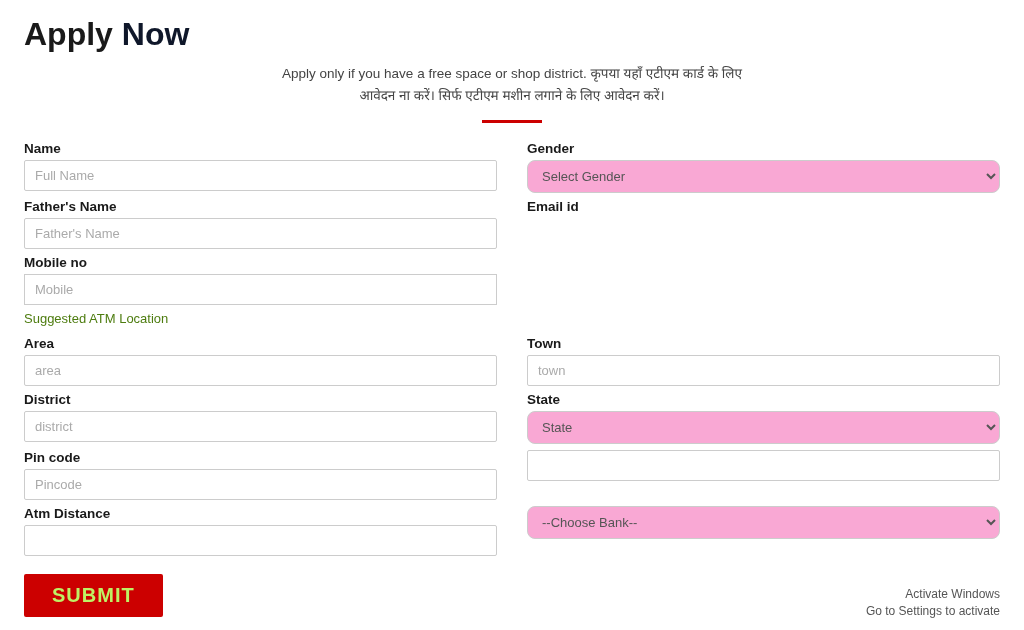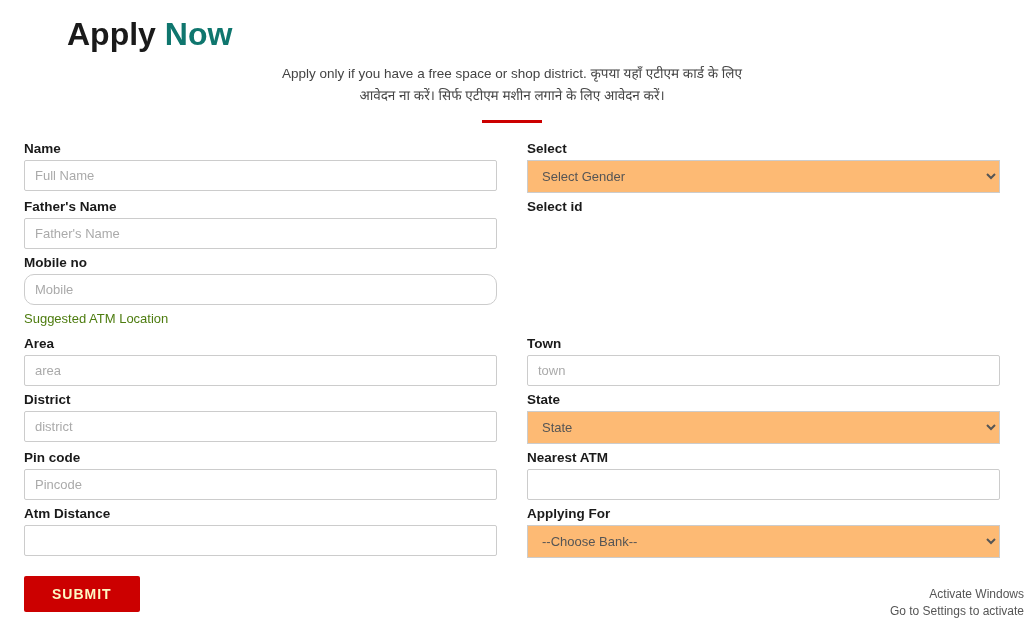--- a/index.html
+++ b/index.html
@@ -17,24 +17,23 @@
     .page-wrapper {
       padding: 16px 24px 20px 24px;
     }
     .page-title {
       font-size: 32px;
       font-weight: 700;
       margin-bottom: 10px;
     }
     .page-title .black {
       color: #1a1a1a;
-      margin-left: 43px;
     }
     .page-title .red {
-      color: #0f766e;
+      color: #0f172a;
     }
     .subtitle {
       text-align: center;
       color: #444;
       font-size: 13.5px;
       line-height: 1.6;
       max-width: 680px;
       margin: 0 auto 14px auto;
     }
     .divider {
@@ -74,24 +73,24 @@
       background: #fff;
     }
     .form-group input[type="text"]::placeholder,
     .form-group input[type="email"]::placeholder {
       color: #aaa;
     }
     .form-group select {
       width: 100%;
       padding: 7px 10px;
       border: 1px solid #ccc;
-      border-radius: 0;
-      font-size: 13px;
-      color: #555;
-      background: #fdba74;
+      border-radius: 8px;
+      font-size: 13px;
+      color: #555;
+      background: #f9a8d4;
       outline: none;
       appearance: auto;
     }
     .form-row-single {
       display: flex;
       gap: 30px;
       margin-bottom: 6px;
     }
     .form-group-half {
       flex: 0 0 calc(50% - 15px);
@@ -101,49 +100,49 @@
     .form-group-half label {
       font-size: 13.5px;
       font-weight: 600;
       color: #1a1a1a;
       margin-bottom: 4px;
     }
     .form-group-half input[type="text"] {
       width: 100%;
       padding: 7px 10px;
       border: 1px solid #ccc;
-      border-radius: 10px;
+      border-radius: 0;
       font-size: 13px;
       color: #555;
       outline: none;
     }
     .form-group-half input[type="text"]::placeholder {
       color: #aaa;
     }
     .suggested-label {
       font-size: 13px;
       color: #4d7c0f;
       margin: 6px 0 10px 0;
     }
     .submit-btn {
       background: #cc0000;
-      color: #fef9c3;
+      color: #bef264;
       border: none;
       padding: 10px 28px;
-      font-size: 14px;
+      font-size: 20px;
       font-weight: 700;
       letter-spacing: 1px;
       cursor: pointer;
       border-radius: 2px;
       margin-top: 12px;
     }
     .windows-watermark {
       position: fixed;
       bottom: 10px;
-      right: 0;
+      right: 24px;
       text-align: right;
       color: #555;
       font-size: 12px;
       line-height: 1.4;
     }
   </style>
 </head>
 <body>
 
 <div class="page-wrapper">
@@ -161,38 +160,38 @@
 
   <div class="form-section">
 
     
     <div class="form-row">
       <div class="form-group">
         <label>Name</label>
         <input type="text" placeholder="Full Name" style="">
       </div>
       <div class="form-group">
-        <label>Select</label>
+        <label>Gender</label>
         <select>
           <option>Select Gender</option>
           <option>Male</option>
           <option>Female</option>
           <option>Other</option>
         </select>
       </div>
     </div>
 
     
     <div class="form-row">
       <div class="form-group">
         <label>Father's Name</label>
         <input type="text" placeholder="Father's Name" style="">
       </div>
       <div class="form-group">
-        <label>Select id</label>
+        <label>Email id</label>
       </div>
     </div>
 
     
     <div class="form-row-single">
       <div class="form-group-half">
         <label>Mobile no</label>
         <input type="text" placeholder="Mobile" style="">
       </div>
     </div>
@@ -235,33 +234,31 @@
       </div>
     </div>
 
     
     <div class="form-row">
       <div class="form-group">
         <label>Pin code</label>
         <input type="text" placeholder="Pincode" style="">
       </div>
       <div class="form-group">
-        <label>Nearest ATM</label>
         <input type="text" placeholder="" style="">
       </div>
     </div>
 
     
     <div class="form-row">
       <div class="form-group">
         <label>Atm Distance</label>
         <input type="text" placeholder="" style="">
       </div>
       <div class="form-group">
-        <label>Applying For</label>
         <select>
           <option>--Choose Bank--</option>
           <option>SBI</option>
           <option>PNB</option>
           <option>HDFC</option>
           <option>ICICI</option>
           <option>Axis Bank</option>
         </select>
       </div>
     </div>

